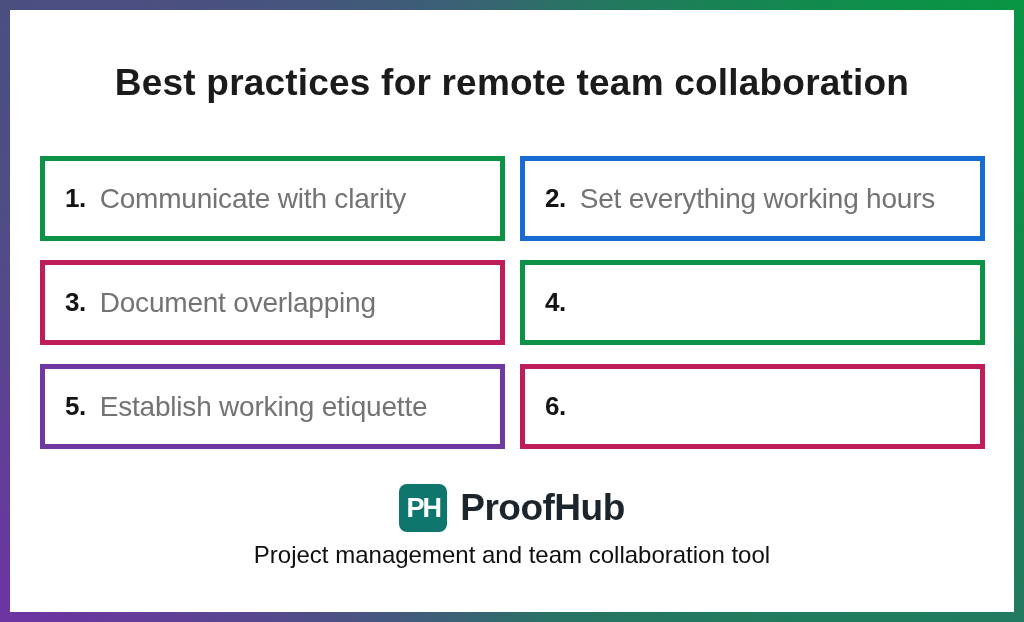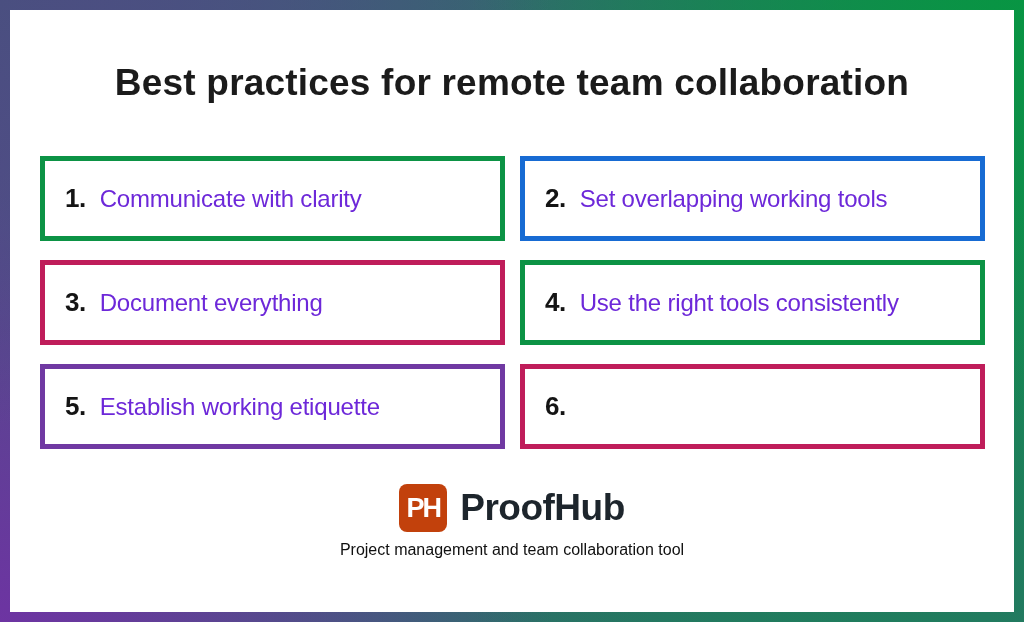--- a/index.html
+++ b/index.html
@@ -58,23 +58,23 @@
   }
 
   .practice-number {
     font-size: 26px;
     font-weight: 800;
     color: #141414;
     letter-spacing: -0.5px;
   }
 
   .practice-label {
-    font-size: 24px;
+    font-size: 28px;
     font-weight: 400;
-    color: #6d28d9;
+    color: #737373;
     margin-left: 14px;
     letter-spacing: -0.2px;
   }
 
   .brand-row {
     position: absolute;
     top: 474px;
     left: 0;
     width: 100%;
     display: flex;
@@ -103,66 +103,65 @@
     color: #1d252c;
     letter-spacing: -0.5px;
   }
 
   .tagline {
     position: absolute;
     top: 531px;
     left: 0;
     width: 100%;
     text-align: center;
-    font-size: 16px;
+    font-size: 24px;
     color: #101010;
   }
 </style>
 </head>
 <body>
 
 <div class="canvas">
   <div class="panel">
 
     <h1 class="title">Best practices for remote team collaboration</h1>
 
     <div class="grid">
 
       <div class="practice-box" style="border-color: rgb(12, 147, 69);">
         <span class="practice-number">1.</span>
         <span class="practice-label">Communicate with clarity</span>
       </div>
 
       <div class="practice-box" style="border-color: rgb(23, 107, 211);">
         <span class="practice-number">2.</span>
-        <span class="practice-label">Set overlapping working tools</span>
+        <span class="practice-label">Set everything working hours</span>
       </div>
 
       <div class="practice-box" style="border-color: rgb(191, 29, 90);">
         <span class="practice-number">3.</span>
-        <span class="practice-label">Document everything</span>
+        <span class="practice-label">Document overlapping</span>
       </div>
 
       <div class="practice-box" style="border-color: rgb(12, 147, 69);">
         <span class="practice-number">4.</span>
-        <span class="practice-label">Use the right tools consistently</span>
       </div>
 
       <div class="practice-box" style="border-color: rgb(112, 57, 162);">
         <span class="practice-number">5.</span>
         <span class="practice-label">Establish working etiquette</span>
       </div>
 
       <div class="practice-box" style="border-color: rgb(191, 29, 90);">
         <span class="practice-number">6.</span>
       </div>
 
     </div>
 
     <div class="brand-row">
-      <div class="logo-mark" style="background: #c2410c;">PH</div>
+      <div class="logo-mark" style="background: #0f766e;">PH</div>
       <span class="brand-name">ProofHub</span>
     </div>
 
     <div class="tagline">Project management and team collaboration tool</div>
 
   </div>
 </div>
 
 </body></html>

